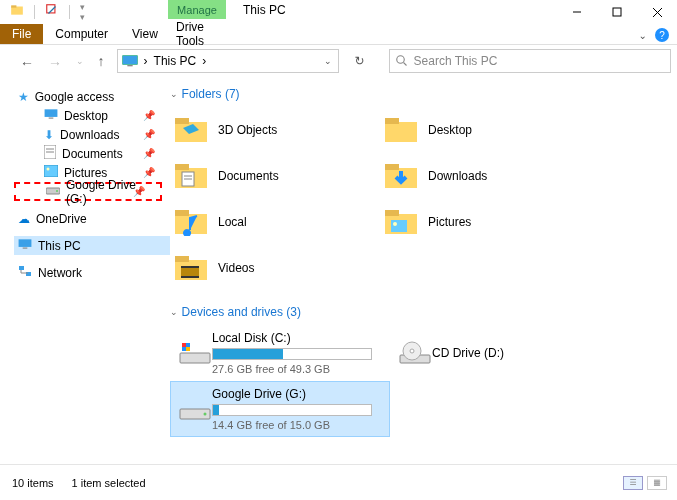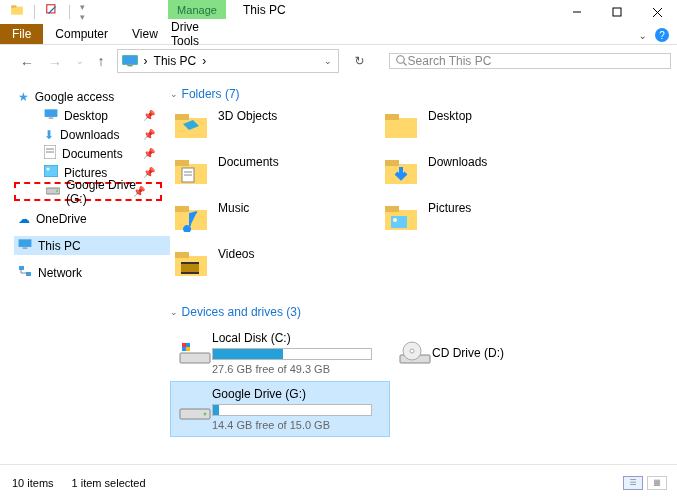--- a/index.html
+++ b/index.html
@@ -10,48 +10,48 @@
   .qat svg { width: 14px; height: 14px; }
   .qat .sep { width: 1px; height: 14px; background: #ccc; }
   .manage-ctx { position: absolute; left: 168px; top: 0; width: 58px; height: 19px; background: #85e085; color: #217346; display:flex; align-items:center; justify-content:center; font-size:11px;}
   .wintitle { position: absolute; left: 243px; top: 3px; font-size: 12px; }
   .winctrl { position: absolute; right: 0; top: 0; display: flex; }
   .winctrl div { width: 40px; height: 24px; display: flex; align-items: center; justify-content: center; }
   
   .ribbon { display:flex; align-items: center; height: 22px; border-bottom: 1px solid #e0e0e0; position: relative;}
   .ribbon .tab { padding: 3px 12px; font-size: 12px; }
   .ribbon .file { background:#a16207; color:#fff; }
-  .ribbon .drive { position:absolute; left:156px; width:58px; text-align:center; padding:3px 0;}
+  .ribbon .drive { position:absolute; left:176px; width:58px; text-align:left; padding:3px 0;}
   .help { position:absolute; right:8px; top:28px; width:14px; height:14px; border-radius:50%; background:#1e90ff; color:#fff; font-size:10px; display:flex; align-items:center; justify-content:center;}
   .caret { position:absolute; right:30px; top:30px; font-size:10px; color:#555;}
   
   .navrow { display:flex; align-items:center; height: 32px; padding: 4px 6px 4px 18px; gap: 10px; }
   .navarrow { color:#555; font-size:14px; padding:0 2px;}
   .navarrow.disabled{color:#bbb;}
   .addrbox { flex: 0 0 222px; height:24px; border:1px solid #ccc; display:flex; align-items:center; padding:0 4px; gap:6px; position:relative;}
   .addrbox .chev{ position:absolute; right:6px; color:#555; font-size:9px;}
   .refresh { width:22px; height:24px; display:flex; align-items:center; justify-content:center; color:#555;}
-  .searchbox { flex:1; height:16px; border:1px solid #ccc; display:flex; align-items:center; padding:0 6px; gap:0; color:#888; margin-left:8px;}
+  .searchbox { flex:1; height:24px; border:1px solid #ccc; display:flex; align-items:center; padding:0 6px; gap:6px; color:#888; margin-left:8px;}
   .searchbox svg{ width:12px; height:12px; stroke:#888; fill:none;}
   
   .body { display:flex; height: calc(100% - 23px - 22px - 32px - 22px); }
   .sidebar { width: 170px; padding: 10px 0 0 14px; }
   .sitem { display:flex; align-items:center; gap:6px; padding:2px 4px; font-size:12px; position:relative; height:19px;}
   .sitem .pin { position:absolute; right:14px; color:#888; font-size:10px;}
   .sitem.selected { background:#cce8ff;}
   .indent1 { padding-left: 30px; }
   .gdrive-hl { border:2px dashed red; margin-right:8px;}
   .gap { height: 8px; }
   
   .content { flex:1; padding: 6px 10px 0 0; overflow:hidden;}
   .section { margin-bottom: 10px;}
   .section-hdr { color:#1976d2; font-size:12px; padding:4px 0 6px 0; display:flex; align-items:center; gap:4px;}
   .section-hdr .chev { font-size:9px; color:#666;}
   .folders-grid { display:grid; grid-template-columns: 210px 210px; grid-auto-rows: 46px; }
-  .fcell { display:flex; gap:10px; padding:2px 4px;}
+  .fcell { display:flex; align-items:center; gap:10px; padding:2px 4px;}
   .ficon { width:34px; height:34px; display:flex; align-items:center; justify-content:center;}
   .drives { }
   .drive-row { display:flex; align-items:center; gap:0; padding:6px 4px 6px 8px; width: 430px;}
   .drive-row.selected { background:#cce8ff; box-shadow: inset 0 0 0 1px #99d1ff;}
   .dicon { width:34px; height:34px; display:flex; align-items:center; justify-content:center;}
   .dinfo { display:flex; flex-direction:column; gap:3px; width: 160px;}
   .dbar { width:160px; height:12px; border:1px solid #bbb; background:#fff; position:relative;}
   .dbar .fill { position:absolute; left:0; top:0; bottom:0; background:#26a0da;}
   .dfree { font-size:11px; color:#666;}
   .drive-pair { display:flex; }
@@ -260,21 +260,21 @@
           <span>Downloads</span>
         </div>
         <div class="fcell">
           <span class="ficon">
               <svg class="folder-svg" viewBox="0 0 32 28">
                 <rect x="0" y="6" width="32" height="20" fill="#ffd76a"></rect>
                 <rect x="0" y="2" width="14" height="6" fill="#e6b84f"></rect>
                 <path d="M12 22 a3 3 0 1 0 0.1 0 M15 22 V10 L22 8" stroke="#1e90ff" stroke-width="2" fill="#1e90ff"></path>
               </svg>
             </span>
-          <span>Music</span>
+          <span>Local</span>
         </div>
         <div class="fcell">
           <span class="ficon">
               <svg class="folder-svg" viewBox="0 0 32 28">
                 <rect x="0" y="6" width="32" height="20" fill="#ffd76a"></rect>
                 <rect x="0" y="2" width="14" height="6" fill="#e6b84f"></rect>
                 <rect x="6" y="12" width="16" height="12" fill="#6cf"></rect>
                 <circle cx="10" cy="16" r="2" fill="#ffb"></circle>
               </svg>
             </span>

